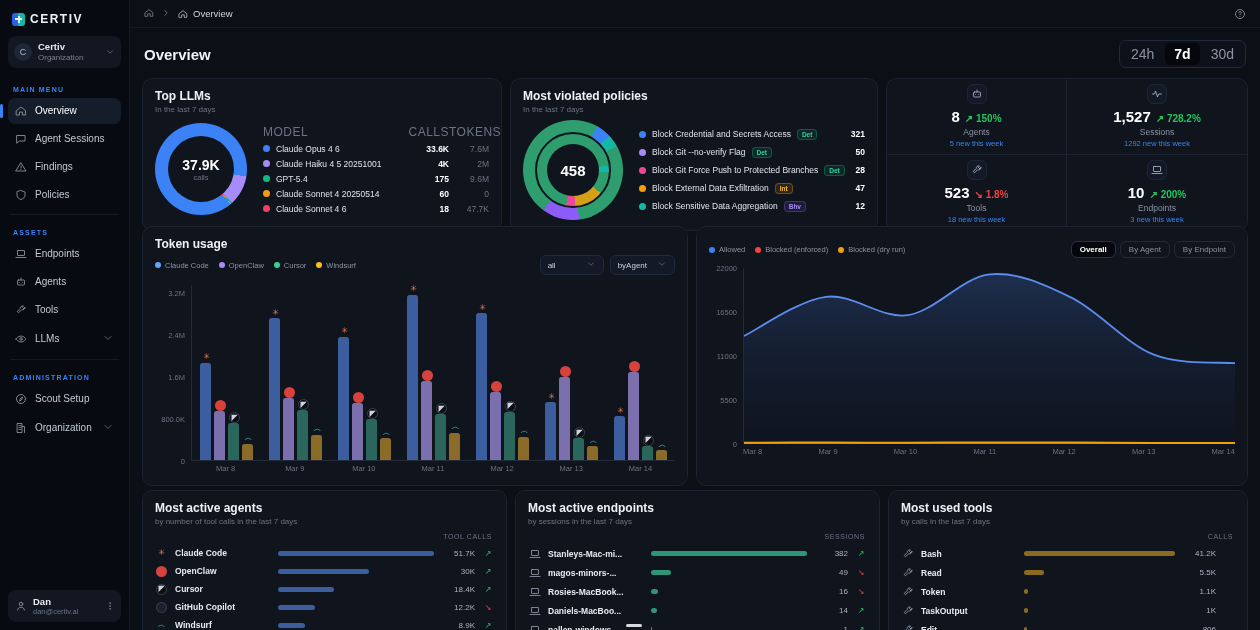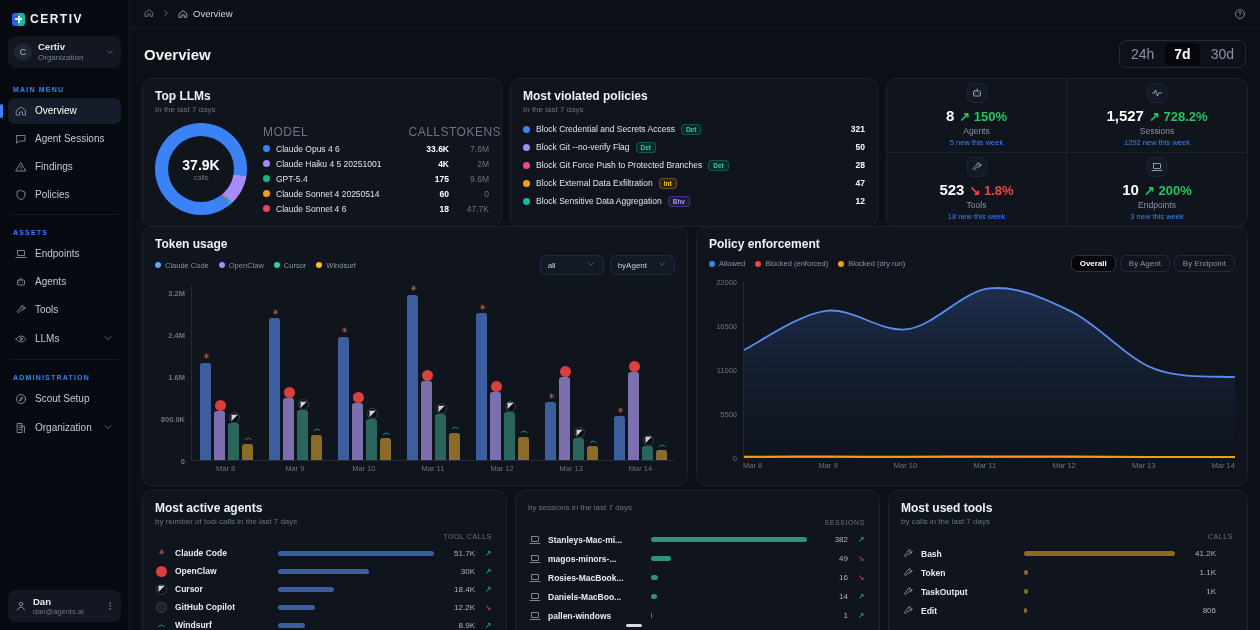--- a/index.html
+++ b/index.html
@@ -78,36 +78,36 @@
   .pol-val{margin-left:auto;color:#fff;font-weight:bold;}
   
   .stats-grid{display:grid;grid-template-columns:1fr 1fr;grid-template-rows:1fr 1fr;height:100%;}
   .stat-cell{display:flex;flex-direction:column;align-items:center;justify-content:center;gap:2px;}
   .stat-cell:nth-child(1){border-right:1px solid #1b2230;border-bottom:1px solid #1b2230;}
   .stat-cell:nth-child(2){border-bottom:1px solid #1b2230;}
   .stat-cell:nth-child(3){border-right:1px solid #1b2230;}
   .stat-ic{color:#aab3c2;background:#131927;border:1px solid #1e2636;border-radius:6px;width:20px;height:20px;display:flex;align-items:center;justify-content:center;margin-bottom:2px;}
   .stat-line{display:flex;align-items:baseline;gap:5px;}
   .stat-val{color:#fff;font-size:15px;font-weight:bold;}
-  .trend{font-size:13px;font-weight:bold;}
+  .trend{font-size:10px;font-weight:bold;}
   .trend.up{color:#22c55e;}
   .trend.down{color:#ef4444;}
   .stat-label{color:#8b93a3;font-size:8.5px;}
   .stat-link{color:#3b82f6;font-size:7.5px;cursor:pointer;}
   
   .chart-head{display:flex;align-items:center;margin-top:4px;}
   .legend{display:flex;align-items:center;gap:10px;font-size:7.5px;color:#8b93a3;}
   .legend .li{display:flex;align-items:center;gap:4px;}
   .legend .ld{width:6px;height:6px;border-radius:50%;}
   .filters{margin-left:auto;display:flex;gap:6px;}
   .select{display:flex;align-items:center;gap:10px;background:#131927;border:1px solid #212a3a;border-radius:6px;color:#cbd2dd;font-size:8px;padding:3px 7px;cursor:pointer;min-width:64px;justify-content:space-between;}
   .select .chev{color:#6b7484;}
   .tu-chart{display:flex;margin-top:10px;height:176px;}
   .tu-yaxis{width:36px;position:relative;color:#6b7484;font-size:7.5px;}
-  .tu-yaxis span{position:absolute;right:6px;transform:translateY(-50%);font-weight:bold;}
+  .tu-yaxis span{position:absolute;right:6px;transform:translateY(-50%);}
   .tu-plot{flex:1;display:flex;border-left:1px solid #222a3a;border-bottom:1px solid #222a3a;}
   .tu-group{flex:1;display:flex;align-items:flex-end;justify-content:center;gap:3px;}
   .tu-col{display:flex;flex-direction:column;align-items:center;justify-content:flex-end;}
   .tu-bar{width:11px;border-radius:2.5px 2.5px 0 0;}
   .bar-cap{width:9px;height:9px;border-radius:50%;margin-bottom:2px;font-size:7px;line-height:9px;text-align:center;}
   .tu-xaxis{display:flex;margin-left:36px;margin-top:3px;}
   .tu-xaxis span{flex:1;text-align:center;color:#6b7484;font-size:7.5px;}
   
   .tabs{margin-left:auto;display:flex;gap:4px;}
   .tab{border:1px solid #212a3a;background:transparent;color:#8b93a3;font-size:8px;padding:3px 8px;border-radius:6px;cursor:pointer;font-family:inherit;}
@@ -253,21 +253,21 @@
     <div class="sidebar-spacer"></div>
     <div class="user-card">
       <span class="rank-ic">
           <svg class="i" viewBox="0 0 24 24">
             <circle cx="12" cy="8" r="3.5"></circle>
             <path d="M5 20c1-4 4-5.5 7-5.5s6 1.5 7 5.5"></path>
           </svg>
         </span>
       <span>
         <div class="user-name">Dan</div>
-        <div class="user-email">dan@agents.ai</div>
+        <div class="user-email">dan@certiv.ai</div>
       </span>
       <span class="user-kebab"><svg class="i sm" viewBox="0 0 24 24">
             <circle cx="12" cy="5" r="1.2"></circle>
             <circle cx="12" cy="12" r="1.2"></circle>
             <circle cx="12" cy="19" r="1.2"></circle>
           </svg></span>
     </div>
   </aside>
 
   <div class="main">
@@ -362,20 +362,24 @@
                   </div>
                 </div>
             </div>
           </div>
         </div>
 
         <div class="card card-pad">
           <div class="card-title">Most violated policies</div>
           <div class="card-sub">In the last 7 days</div>
           <div class="pol-body">
+            <div class="donut2" id="polDonut" style="background: conic-gradient(rgb(46, 158, 110) 0%, rgb(46, 158, 110) 8%, rgb(59, 130, 246) 8%, rgb(59, 130, 246) 13%, rgb(20, 184, 166) 13%, rgb(20, 184, 166) 17%, rgb(46, 158, 110) 17%, rgb(46, 158, 110) 48%, rgb(139, 92, 246) 48%, rgb(139, 92, 246) 60%, rgb(46, 158, 110) 60%, rgb(46, 158, 110) 100%);">
+              <div class="ring2" id="polRing2" style="background: conic-gradient(from 40deg, rgb(46, 158, 110) 0%, rgb(46, 158, 110) 12%, rgb(20, 184, 166) 12%, rgb(20, 184, 166) 15%, rgb(46, 158, 110) 15%, rgb(46, 158, 110) 25%, rgb(212, 160, 23) 25%, rgb(212, 160, 23) 38%, rgb(236, 72, 153) 38%, rgb(236, 72, 153) 42%, rgb(46, 158, 110) 42%, rgb(46, 158, 110) 100%);"></div>
+              <div class="hole">458</div>
+            </div>
             <div class="pol-rows" id="polRows">
                 <div class="pol-row">
                   <span class="dot" style="background:#3b82f6"></span>
                   <span class="pol-name">Block Credential and Secrets Access</span>
                   <span class="badge det">Det</span>
                   <span class="pol-val">321</span>
                 </div>
                 <div class="pol-row">
                   <span class="dot" style="background:#a78bfa"></span>
                   <span class="pol-name">Block Git --no-verify Flag</span>
@@ -643,21 +647,20 @@
               <span>Mar 9</span>
               <span>Mar 10</span>
               <span>Mar 11</span>
               <span>Mar 12</span>
               <span>Mar 13</span>
               <span>Mar 14</span>
             </div>
         </div>
 
         <div class="card card-pad">
-          <div class="card-title">Policy enforcement</div>
           <div class="chart-head">
             <div class="legend" id="peLegend">
                 <span class="li">
                   <span class="ld" style="background:#3b82f6"></span>
                   <span>Allowed</span>
                 </span>
                 <span class="li">
                   <span class="ld" style="background:#ef4444"></span>
                   <span>Blocked (enforced)</span>
                 </span>
@@ -762,20 +765,21 @@
                 <span class="rank-name">Windsurf</span>
                 <span class="rank-track">
                   <span class="rank-bar" style="width:17.2147001934236%;background:#3d5e9e;display:block"></span>
                 </span>
                 <span class="rank-val">8.9K</span>
                 <span class="rank-trend up">↗</span>
               </div>
             </div>
         </div>
         <div class="card card-pad">
+          <div class="card-title">Most active endpoints</div>
           <div class="card-sub">by sessions in the last 7 days</div>
           <div class="rank-col-head">SESSIONS</div>
           <div id="endpointRows">
               <div class="rank-row">
                 <span class="rank-ic">
                   <svg class="i " viewBox="0 0 24 24">
                     <rect x="5" y="5" width="14" height="10" rx="1"></rect>
                     <path d="M2 19h20"></path>
                   </svg>
                 </span>
@@ -861,20 +865,33 @@
                 </span>
                 <span class="rank-val">41.2K</span>
                 <span class="rank-trend"></span>
               </div>
               <div class="rank-row">
                 <span class="rank-ic">
                   <svg class="i " viewBox="0 0 24 24">
                     <path d="M20 7a5 5 0 0 1-7 4.6L7 17.6 4.4 15l6-6A5 5 0 0 1 17 4l-2.5 2.5 3 3z"></path>
                   </svg>
                 </span>
+                <span class="rank-name">Read</span>
+                <span class="rank-track">
+                  <span class="rank-bar" style="width:13.349514563106796%;background:#8a6c20;display:block"></span>
+                </span>
+                <span class="rank-val">5.5K</span>
+                <span class="rank-trend"></span>
+              </div>
+              <div class="rank-row">
+                <span class="rank-ic">
+                  <svg class="i " viewBox="0 0 24 24">
+                    <path d="M20 7a5 5 0 0 1-7 4.6L7 17.6 4.4 15l6-6A5 5 0 0 1 17 4l-2.5 2.5 3 3z"></path>
+                  </svg>
+                </span>
                 <span class="rank-name">Token</span>
                 <span class="rank-track">
                   <span class="rank-bar" style="width:2.669902912621359%;background:#8a6c20;display:block"></span>
                 </span>
                 <span class="rank-val">1.1K</span>
                 <span class="rank-trend"></span>
               </div>
               <div class="rank-row">
                 <span class="rank-ic">
                   <svg class="i " viewBox="0 0 24 24">

